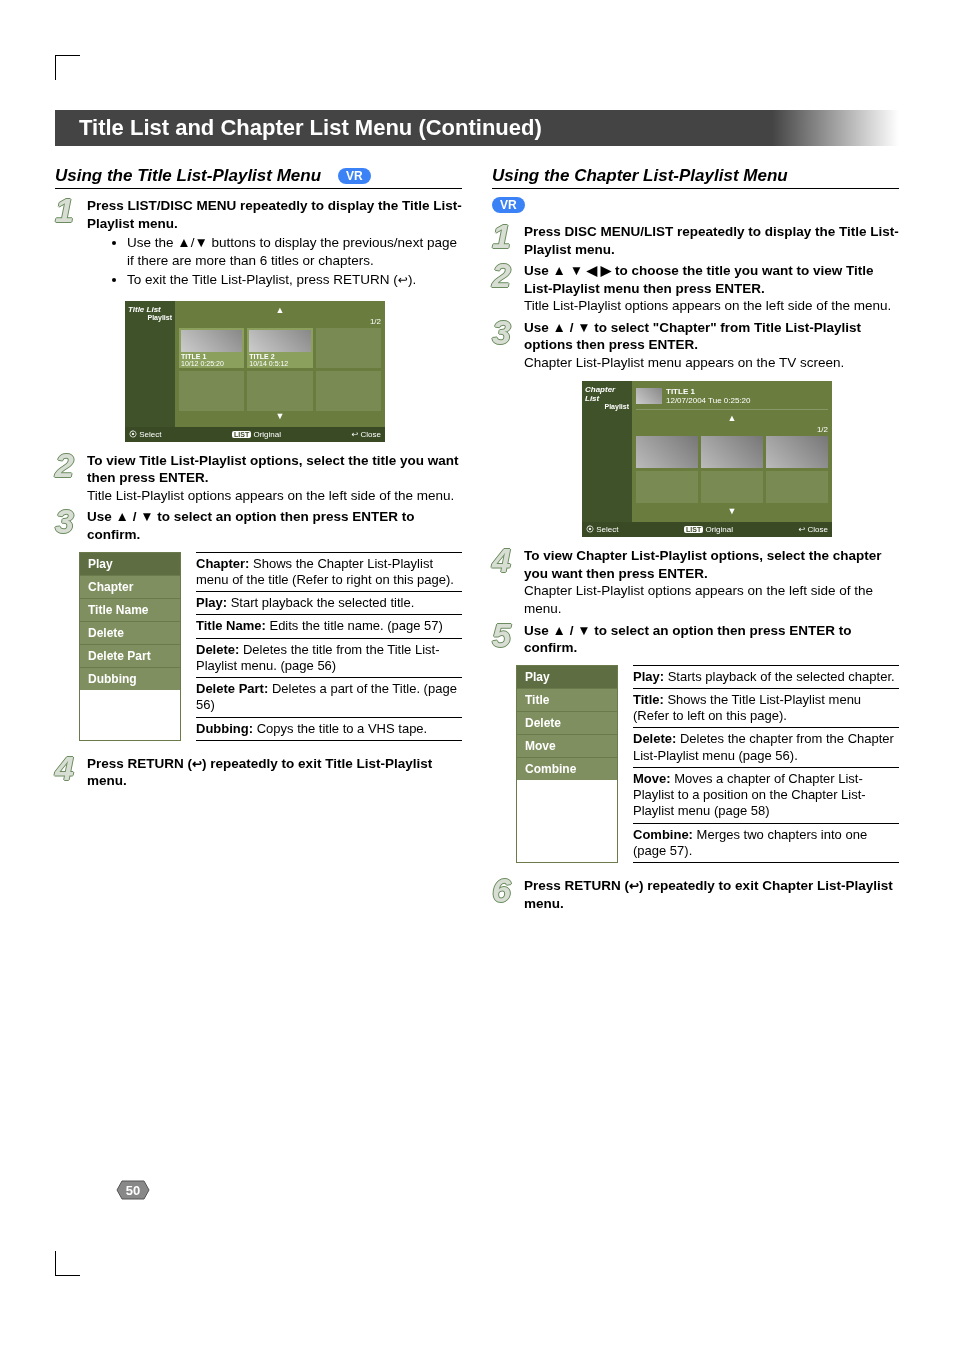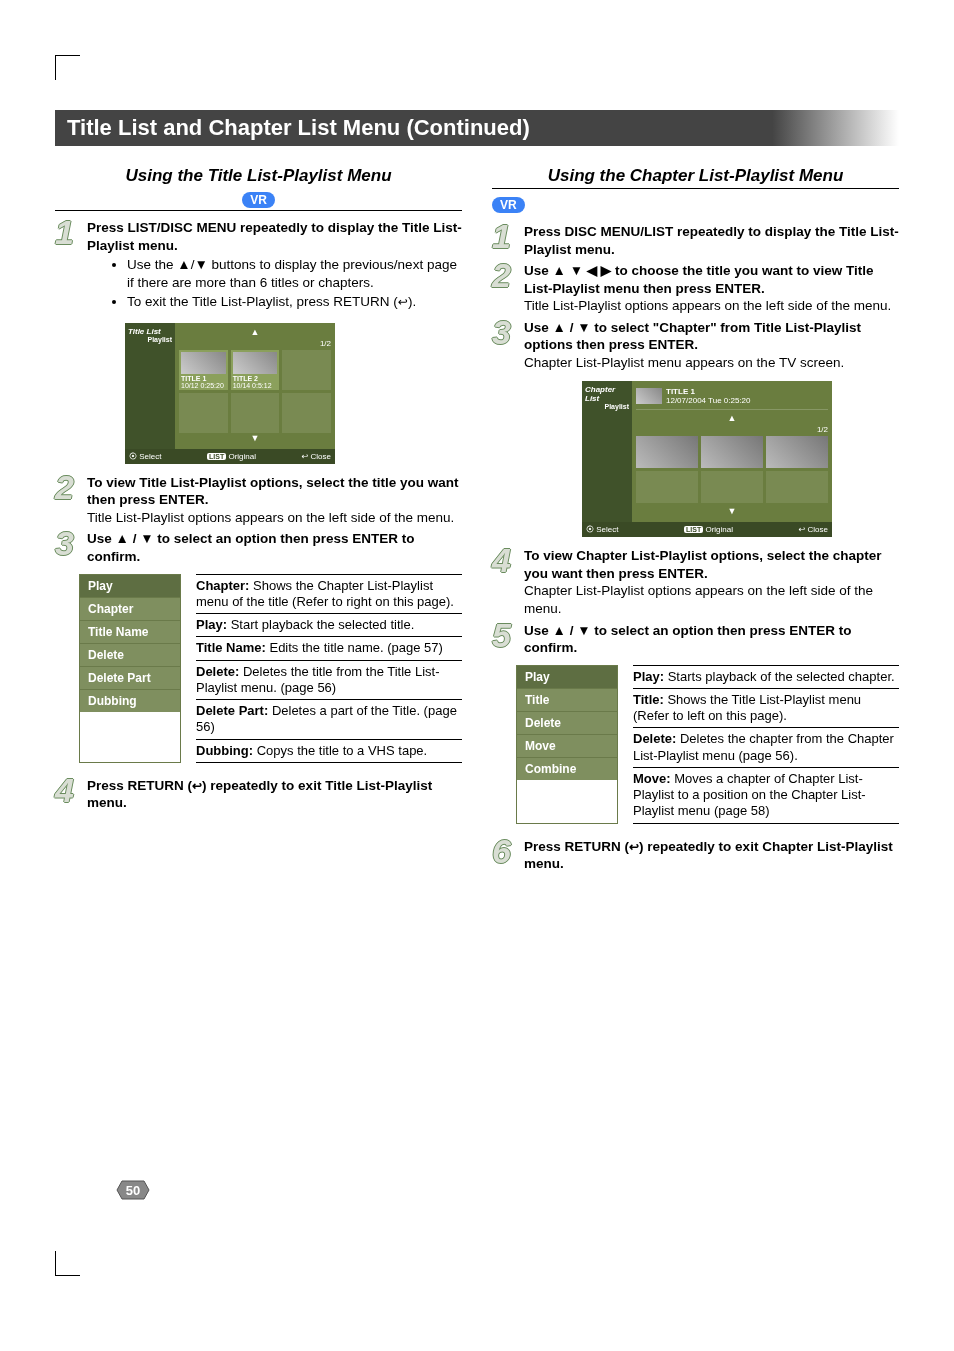--- a/index.html
+++ b/index.html
@@ -21,42 +21,41 @@
   .crop-h1 { position:absolute; left:55px; top:55px; width:25px; height:1px; background:#000; }
   .crop-v2 { position:absolute; left:55px; bottom:75px; width:1px; height:25px; background:#000; }
   .crop-h2 { position:absolute; left:55px; bottom:75px; width:25px; height:1px; background:#000; }
 
   .title-bar {
     margin-top: 55px;
     background: linear-gradient(to right, #444 0%, #444 85%, #fff 100%);
     color: #fff;
     font-size: 22px;
     font-weight: bold;
-    padding: 5px 12px;
+    padding: 5px 24px;
   }
   .columns {
     display: flex;
     gap: 30px;
     margin-top: 20px;
   }
   .col {
     flex: 1;
     min-width: 0;
   }
   .section-head {
     font-size: 17px;
     font-weight: bold;
     font-style: italic;
     border-bottom: 1px solid #000;
     padding-bottom: 2px;
     margin-bottom: 8px;
     display: flex;
     align-items: center;
-    gap: 6px;
-    flex-direction: column;
+    gap: 17px;
   }
   .vr-badge {
     display: inline-block;
     background: #3b82f6;
     color: #fff;
     font-size: 12px;
     font-weight: bold;
     font-style: normal;
     padding: 1px 8px;
     border-radius: 9px;
@@ -84,21 +83,21 @@
   .step-body .normal { font-weight: normal; }
   ul.bullets {
     margin: 2px 0 0 24px;
     padding-left: 16px;
   }
   ul.bullets li { margin-bottom: 2px; font-weight: normal; }
   .return-icon::before { content: "↩"; font-size: 12px; }
 
   
   .osd {
-    width: 210px;
+    width: 260px;
     margin: 10px auto 10px 70px;
     background: #6a7d3f;
     font-size: 9px;
     color: #fff;
     box-sizing: border-box;
   }
   .osd-inner { display:flex; }
   .osd-side {
     width: 50px;
     background: #40522a;
@@ -418,20 +417,21 @@
           <div>Title</div>
           <div>Delete</div>
           <div>Move</div>
           <div>Combine</div>
         </div>
         <div class="desc-list">
           <div class="row"><b>Play:</b> <span>Starts playback of the selected chapter.</span></div>
           <div class="row"><b>Title:</b> <span>Shows the Title List-Playlist menu (Refer to left on this page).</span></div>
           <div class="row"><b>Delete:</b> <span>Deletes the chapter from the Chapter List-Playlist menu (page 56).</span></div>
           <div class="row"><b>Move:</b> <span>Moves a chapter of Chapter List-Playlist to a position on the Chapter List-Playlist menu (page 58)</span></div>
+          <div class="row"><b>Combine:</b> <span>Merges two chapters into one (page 57).</span></div>
         </div>
       </div>
 
       <div class="step" style="margin-top:14px;">
         <div class="step-num">6</div>
         <div class="step-body bold">
           <span>Press RETURN (</span><span class="return-icon"></span><span>) repeatedly to exit Chapter List-Playlist menu.</span>
         </div>
       </div>
 

